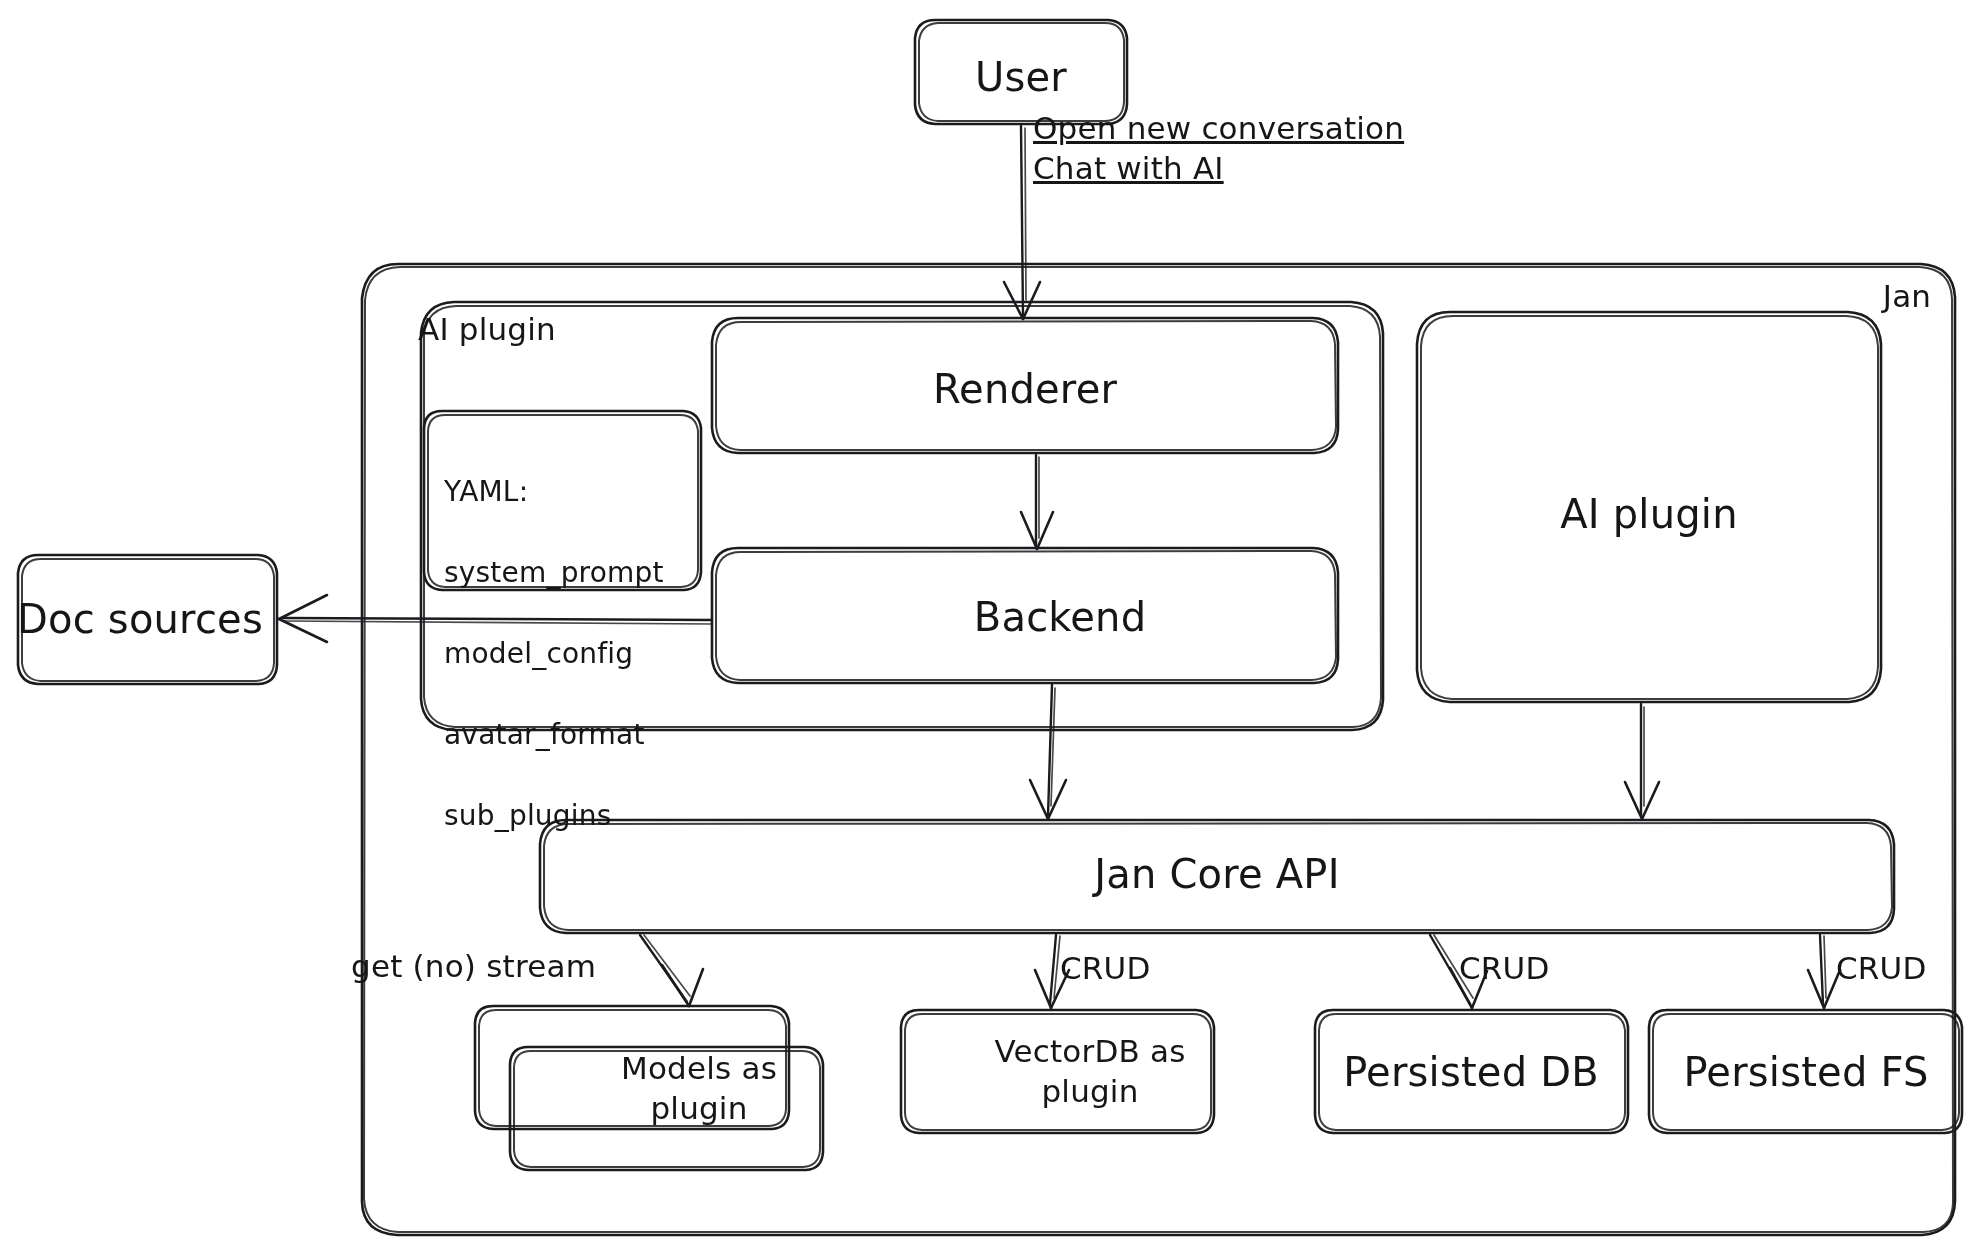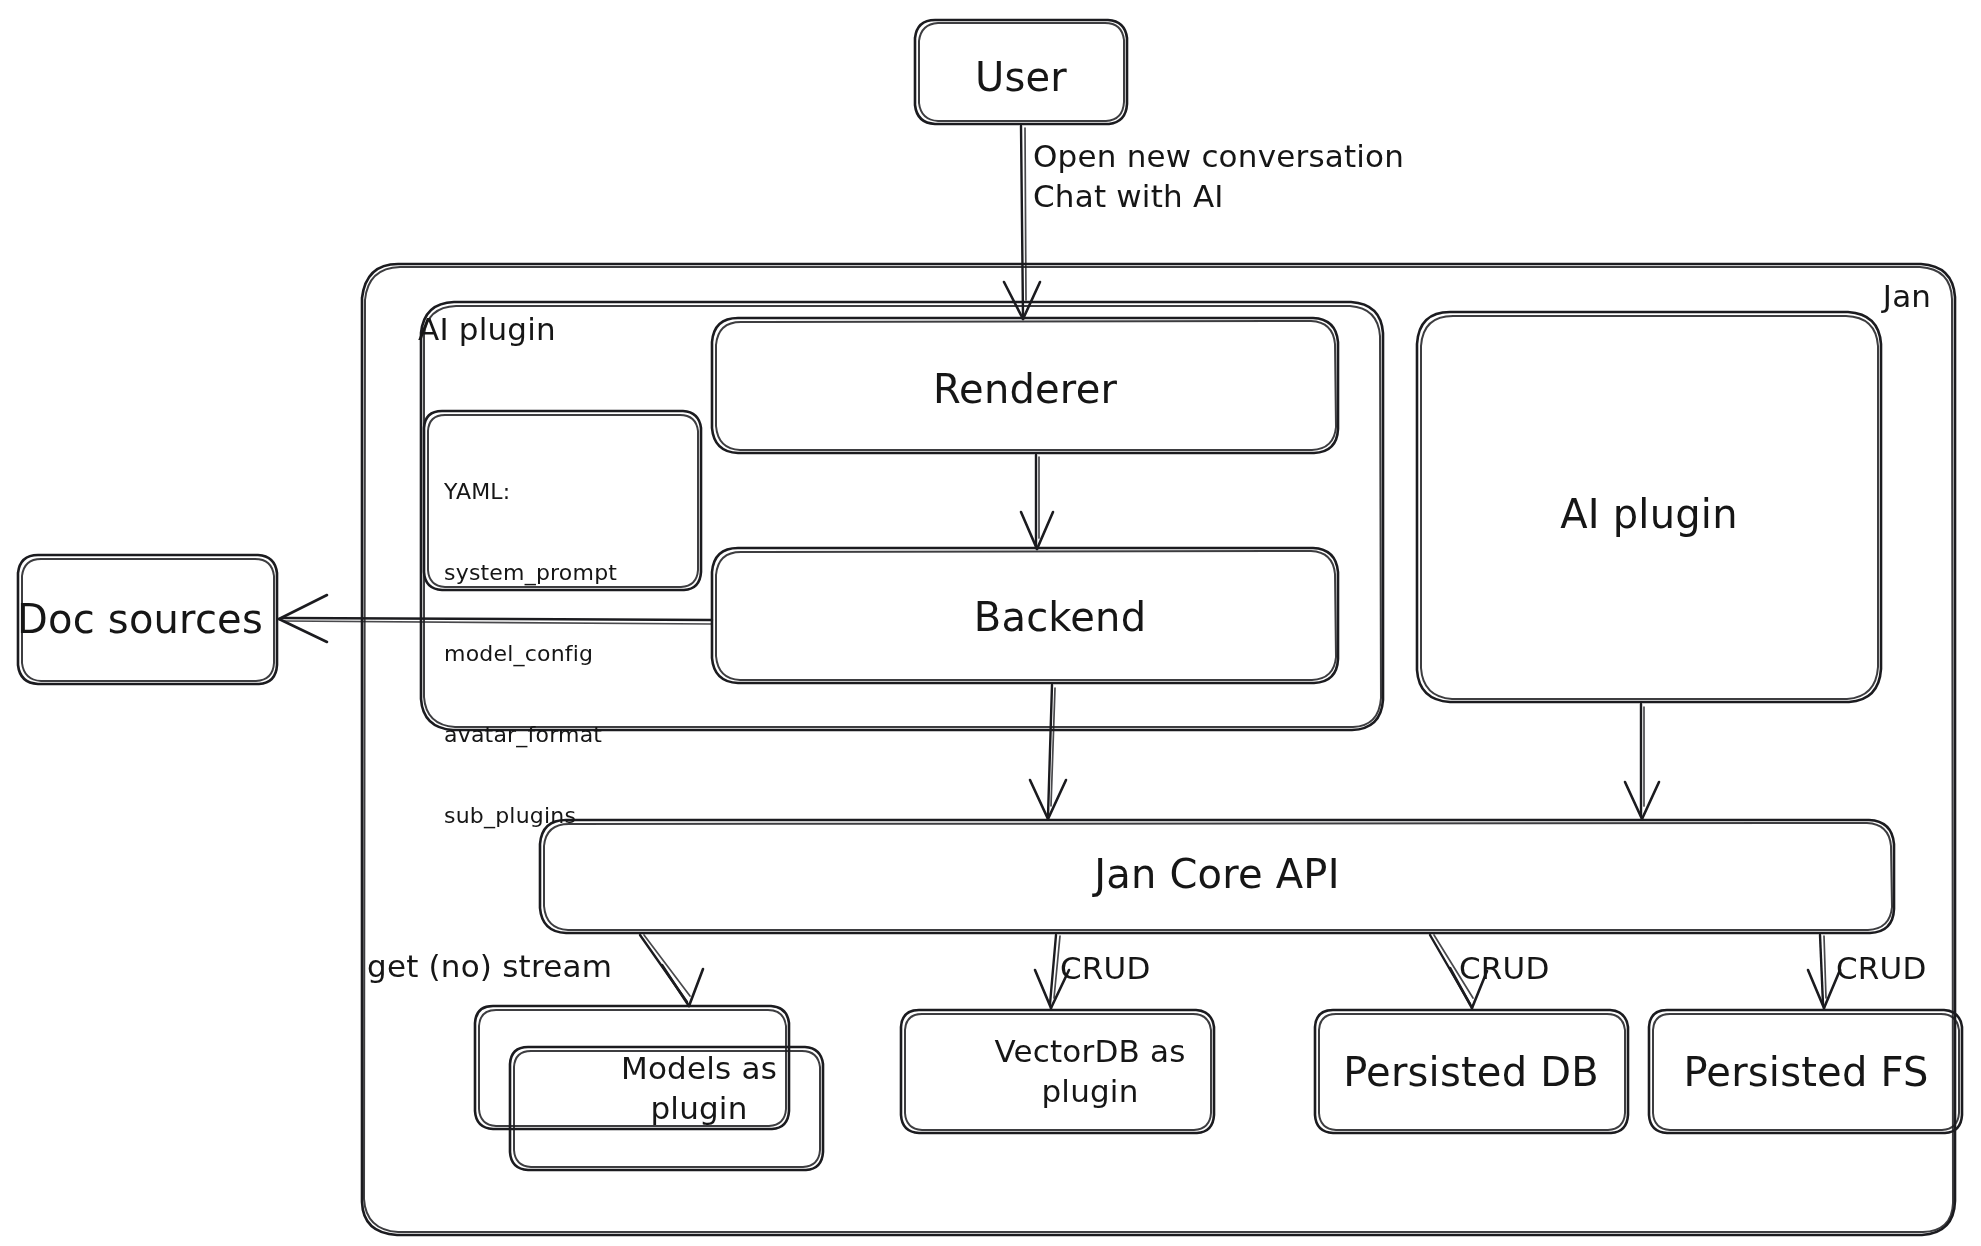--- a/index.html
+++ b/index.html
@@ -13,21 +13,21 @@
   .sk-line{stroke-width:2.4;}
   .sk-line2{stroke-width:1.7;opacity:.8;}
   .sk-head{stroke-width:2.6;}
   .lbl{position:absolute;color:#161616;
        font-family:"DejaVu Sans","Liberation Sans",sans-serif;
        white-space:pre;letter-spacing:.2px;}
   .lbl-node{font-size:40px;font-weight:400;}
   .lbl-node.sm{font-size:31px;margin-left:32px;}
   .lbl-edge{font-size:31px;}
   .lbl-group{font-size:31px;}
-  .lbl-yaml{font-size:22px;line-height:27px;}
+  .lbl-yaml{font-size:28px;line-height:27px;}
   .ctr{text-align:center;transform:translate(-50%,-50%);}
   .lft{transform:translate(0,-50%);}
   .two{line-height:40px;}
 </style>
 </head>
 <body>
 
 <div id="stage">
 
   <svg id="canvas" viewBox="0 0 1981 1246">
@@ -191,24 +191,24 @@
   <div class="lbl lbl-node ctr" style="left:1806px;top:1072px;">Persisted FS</div>
 
   <div class="lbl lbl-yaml" style="left:444px;top:424px;">
     <div>YAML:</div>
     <div>system_prompt</div>
     <div>model_config</div>
     <div>avatar_format</div>
     <div>sub_plugins</div>
   </div>
 
-  <div class="lbl lbl-edge two" style="left:1033px;top:136px;">Open new conversation
+  <div class="lbl lbl-edge two" style="left:1033px;top:108px;text-decoration:underline;">Open new conversation
 Chat with AI</div>
 
-  <div class="lbl lbl-edge lft" style="left:367px;top:966px;text-align:right;">get (no) stream</div>
+  <div class="lbl lbl-edge lft" style="left:351px;top:966px;text-align:right;">get (no) stream</div>
 
   <div class="lbl lbl-edge lft" style="left:1060px;top:968px;">CRUD</div>
 
   <div class="lbl lbl-edge lft" style="left:1459px;top:968px;">CRUD</div>
 
   <div class="lbl lbl-edge lft" style="left:1836px;top:968px;">CRUD</div>
 
 </div>
 
 </body></html>

